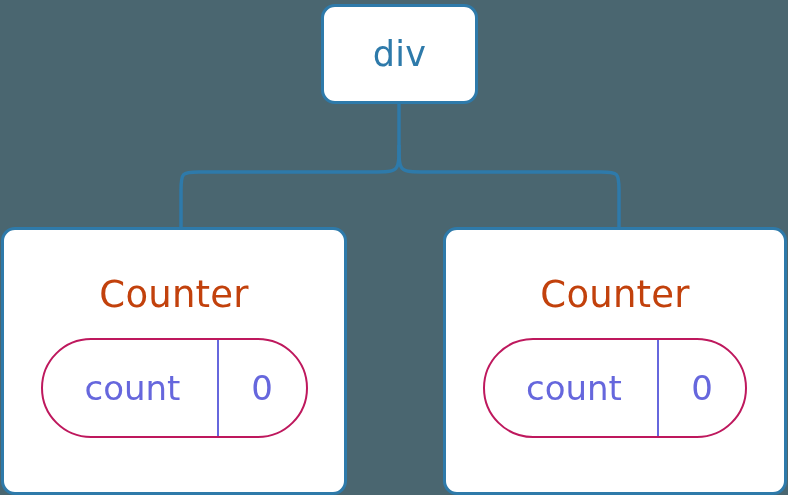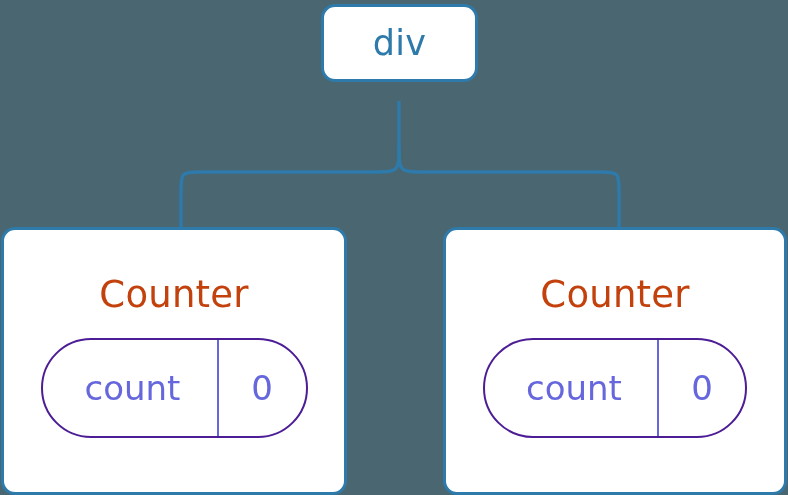--- a/index.html
+++ b/index.html
@@ -41,21 +41,21 @@
     display: flex;
     flex-direction: column;
     align-items: center;
   }
 
   
   #root-node {
     left: 321px;
     top: 4px;
     width: 157px;
-    height: 78px;
+    height: 100px;
     justify-content: center;
   }
   #root-node .node-title {
     font-size: 35px;
     color: #2e7aaa;
     line-height: 1;
     letter-spacing: 0.2px;
   }
 
   
@@ -80,21 +80,21 @@
     margin-top: 46px;
     letter-spacing: 0.2px;
   }
 
   
   .state-pill {
     position: relative;
     box-sizing: border-box;
     margin-top: 25px;
     height: 100px;
-    border: 2px solid #4c1d95;
+    border: 2px solid #be185d;
     border-radius: 50px;
     display: flex;
     align-items: stretch;
   }
   #counter-left .state-pill { width: 267px; }
   #counter-right .state-pill { width: 264px; }
 
   .pill-key, .pill-value {
     display: flex;
     align-items: center;

